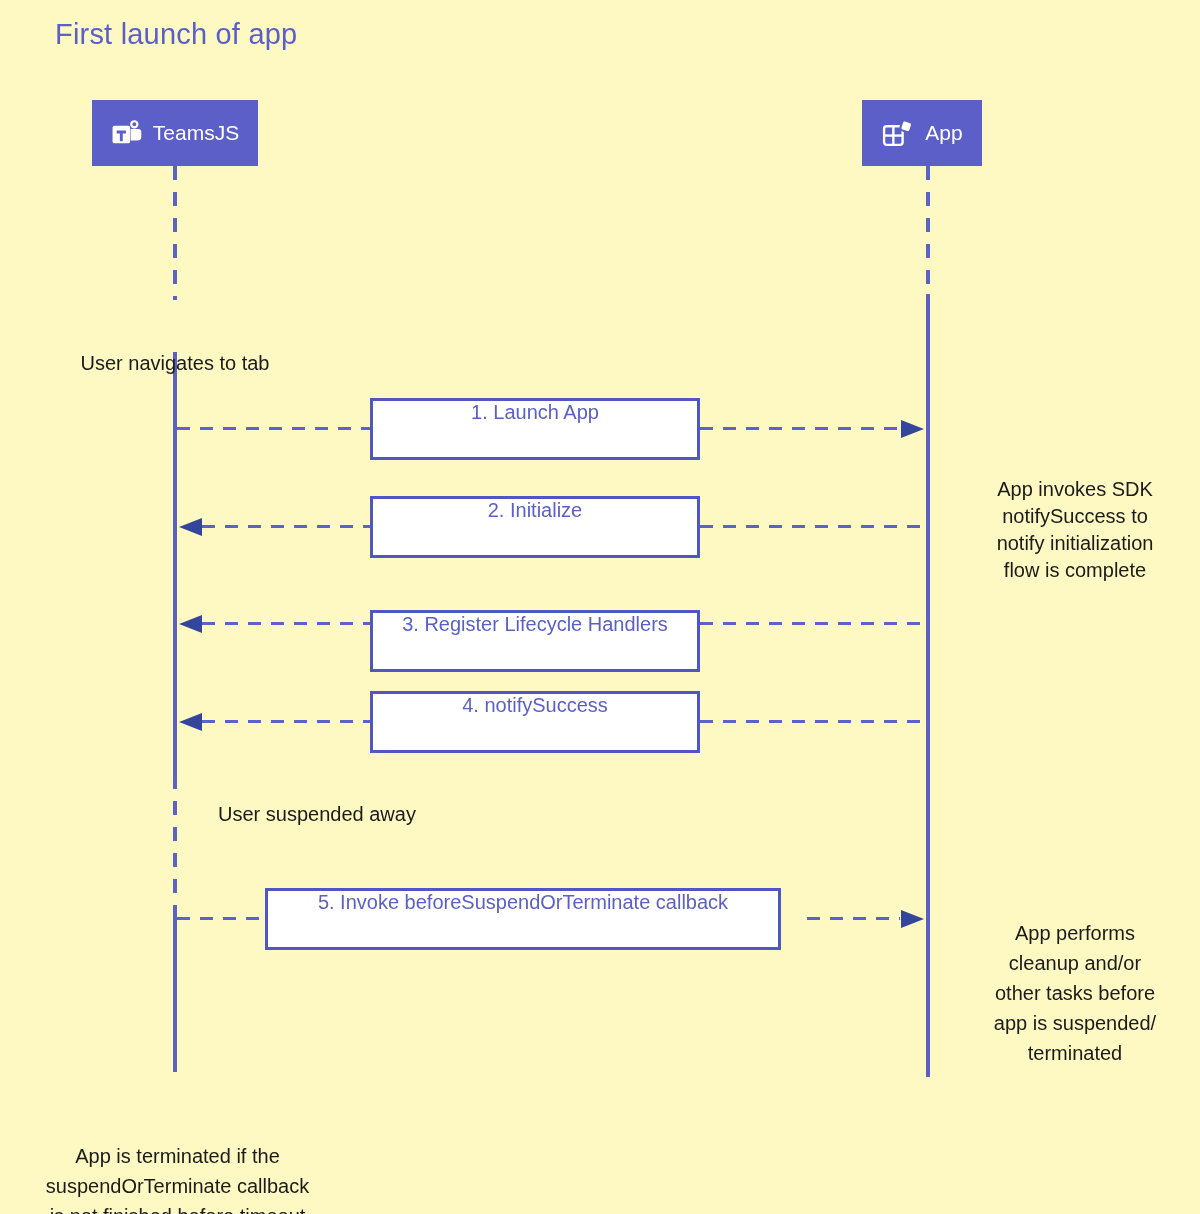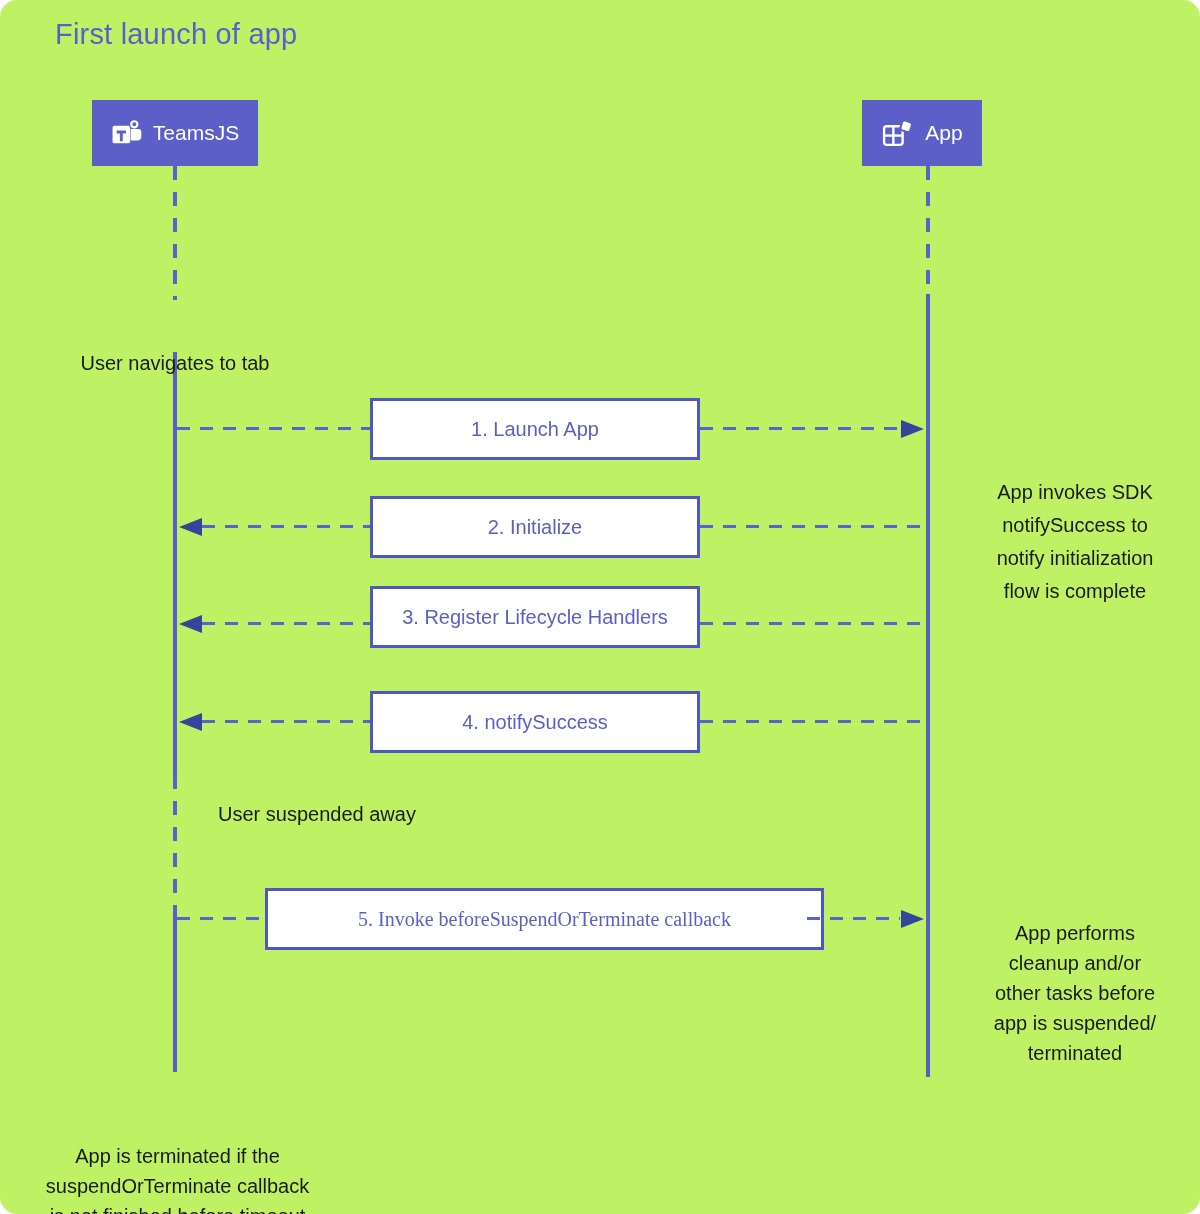--- a/index.html
+++ b/index.html
@@ -1,41 +1,40 @@
 <!DOCTYPE html>
 <html><head>
 <meta charset="utf-8">
 <style>
   html,body { margin:0; padding:0; background:#ffffff; }
   body { font-family:"Liberation Sans", sans-serif; }
   .canvas {
-    position:relative; width:1200px; height:1214px; background:#bef264;
+    position:relative; width:1200px; height:1214px; background:#fef9c3;
     overflow:hidden;
-    border-radius:17px;
   }
   .title {
     position:absolute; left:55px; top:18px;
     font-size:29px; color:#5B5FC7; letter-spacing:0.2px;
   }
   .actor {
     position:absolute; top:100px; height:66px;
     background:#5B5FC7; display:flex; align-items:center; justify-content:center;
     gap:9px; color:#ffffff; font-size:21px;
   }
   .actor-teamsjs { left:92px; width:166px; }
   .actor-app { left:862px; width:120px; }
   .vsolid { position:absolute; width:4px; background:#5B5FC7; }
   .vdash  { position:absolute; width:4px;
     background-image:repeating-linear-gradient(to bottom,#5B62C9 0 14px,transparent 14px 26px); }
   .hdash  { position:absolute; height:3px;
     background-image:repeating-linear-gradient(to right,#5B62C9 0 13px,transparent 13px 23px); }
   .msgbox {
     position:absolute; height:62px; box-sizing:border-box;
     background:#ffffff; border:3px solid #5156C5;
-    display:flex; align-items:center; justify-content:center;
+    display:flex; align-items:flex-start; justify-content:center;
     color:#5B5FC7; font-size:20px;
   }
   .arr { position:absolute; width:0; height:0;
     border-top:9px solid transparent; border-bottom:9px solid transparent; }
   .arr-r { border-left:23px solid #33469B; }
   .arr-l { border-right:23px solid #33469B; }
   .note { position:absolute; color:#1B1B1B; font-size:20px; white-space:pre-line; }
   .note-center { text-align:center; line-height:30px;margin-top:38px; }
 </style>
 </head>
@@ -90,42 +89,42 @@
 
   <div class="arr arr-l" style="left:179px; top:518px;"></div>
   <div class="hdash" style="left:202px; top:525px; width:168px;"></div>
   <div class="msgbox" style="left:370px; top:496px; width:330px;">
     <span>2. Initialize</span>
   </div>
   <div class="hdash" style="left:700px; top:525px; width:226px;"></div>
 
   <div class="arr arr-l" style="left:179px; top:615px;"></div>
   <div class="hdash" style="left:202px; top:622px; width:168px;"></div>
-  <div class="msgbox" style="left:370px; top:586px; width:330px;">
+  <div class="msgbox" style="left:370px; top:610px; width:330px;">
     <span>3. Register Lifecycle Handlers</span>
   </div>
   <div class="hdash" style="left:700px; top:622px; width:226px;"></div>
 
   <div class="arr arr-l" style="left:179px; top:713px;"></div>
   <div class="hdash" style="left:202px; top:720px; width:168px;"></div>
   <div class="msgbox" style="left:370px; top:691px; width:330px;">
     <span>4. notifySuccess</span>
   </div>
   <div class="hdash" style="left:700px; top:720px; width:226px;"></div>
 
   <div class="note" style="left:218px; top:803px;">User suspended away</div>
 
   <div class="hdash" style="left:177px; top:917px; width:88px;"></div>
-  <div class="msgbox" style="left:265px; top:888px; width:559px;font-family:Liberation Serif, serif;">
+  <div class="msgbox" style="left:265px; top:888px; width:516px;">
     <span>5. Invoke beforeSuspendOrTerminate callback</span>
   </div>
   <div class="hdash" style="left:807px; top:917px; width:93px;"></div>
   <div class="arr arr-r" style="left:901px; top:910px;"></div>
 
-  <div class="note note-center" style="left:950px; top:438px; width:250px; line-height:33px;">App invokes SDK
+  <div class="note note-center" style="left:950px; top:438px; width:250px; line-height:27px;">App invokes SDK
 notifySuccess to
 notify initialization
 flow is complete</div>
 
   <div class="note note-center" style="left:950px; top:880px; width:250px;">App performs
 cleanup and/or
 other tasks before
 app is suspended/
 terminated</div>
 

